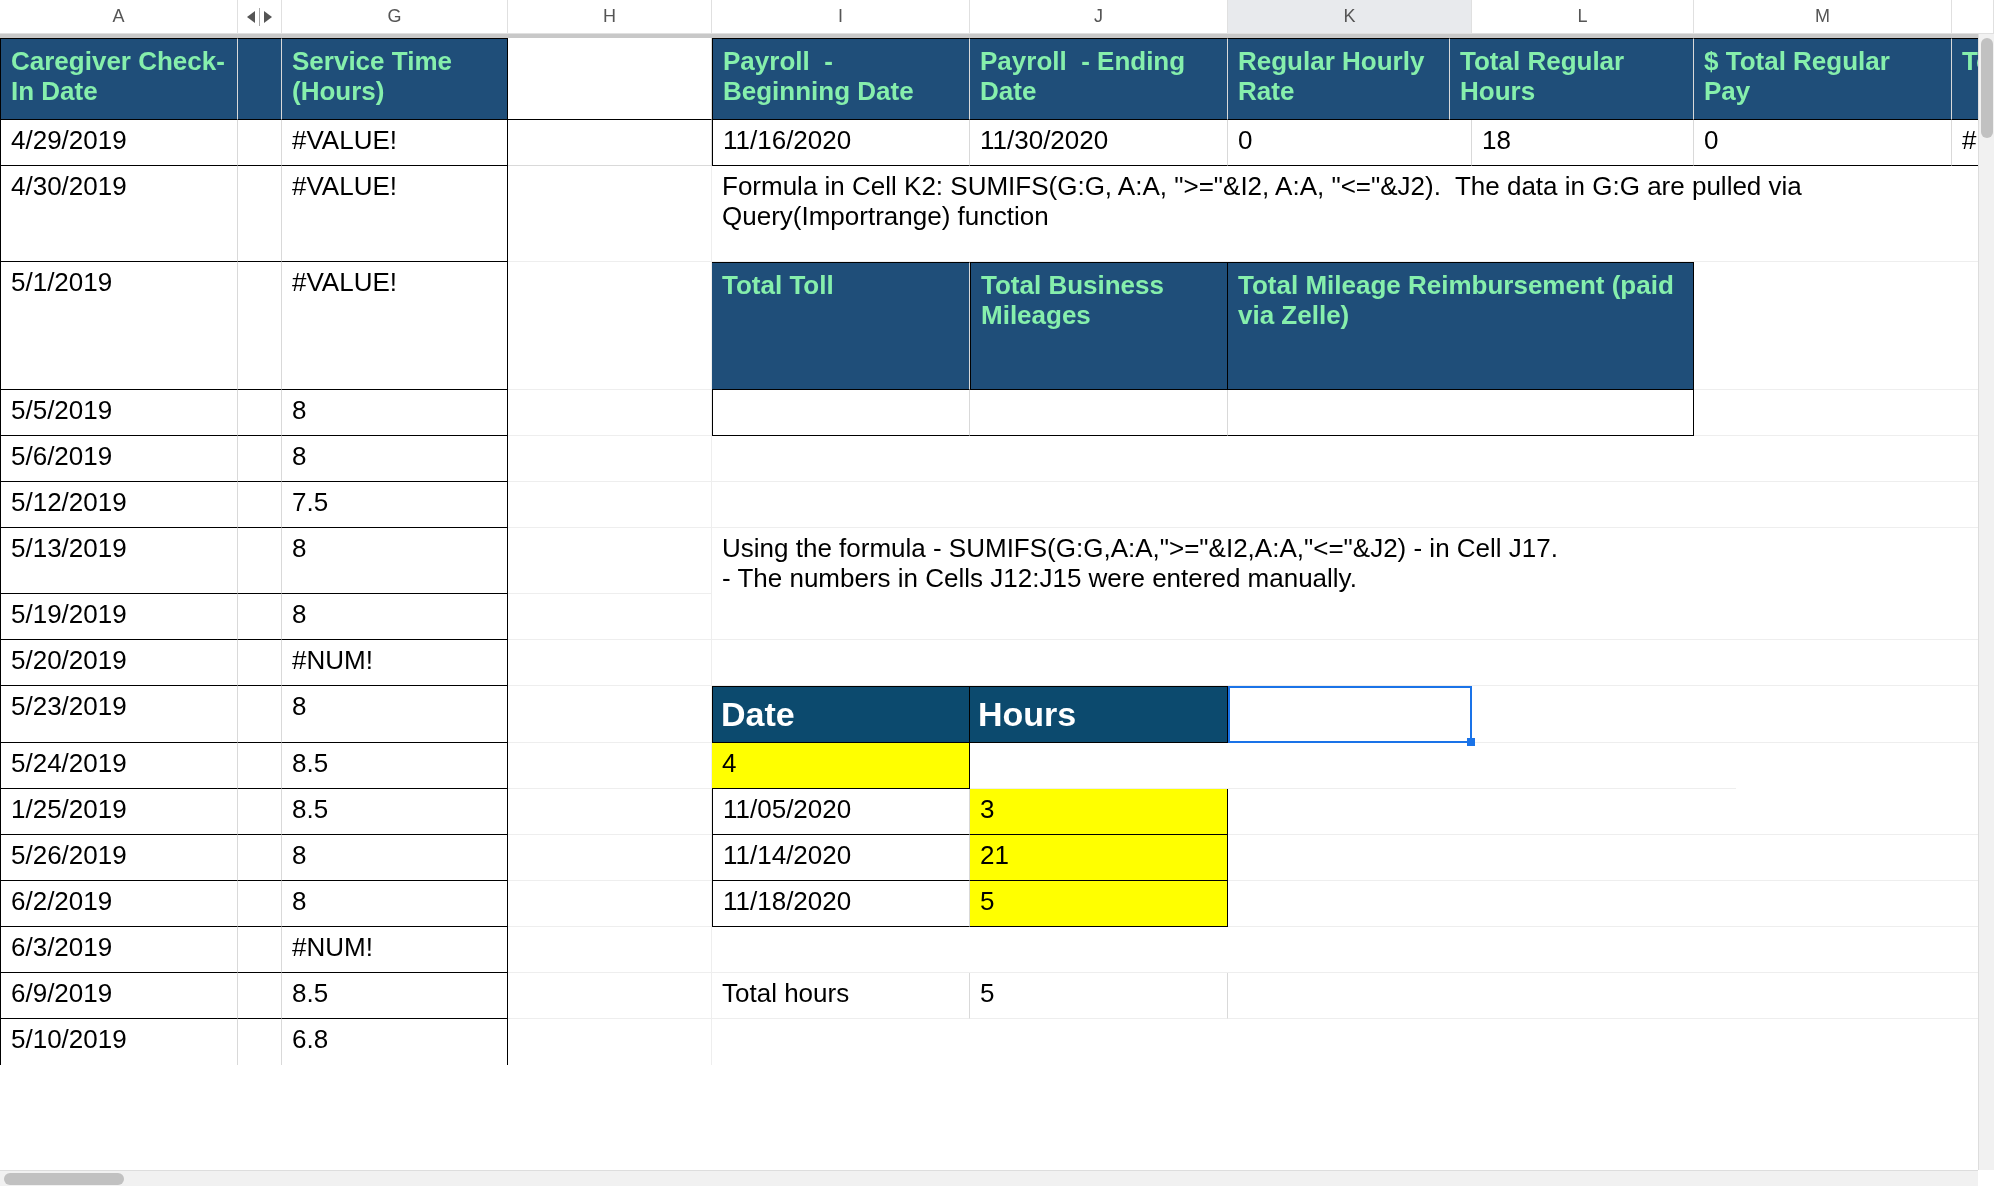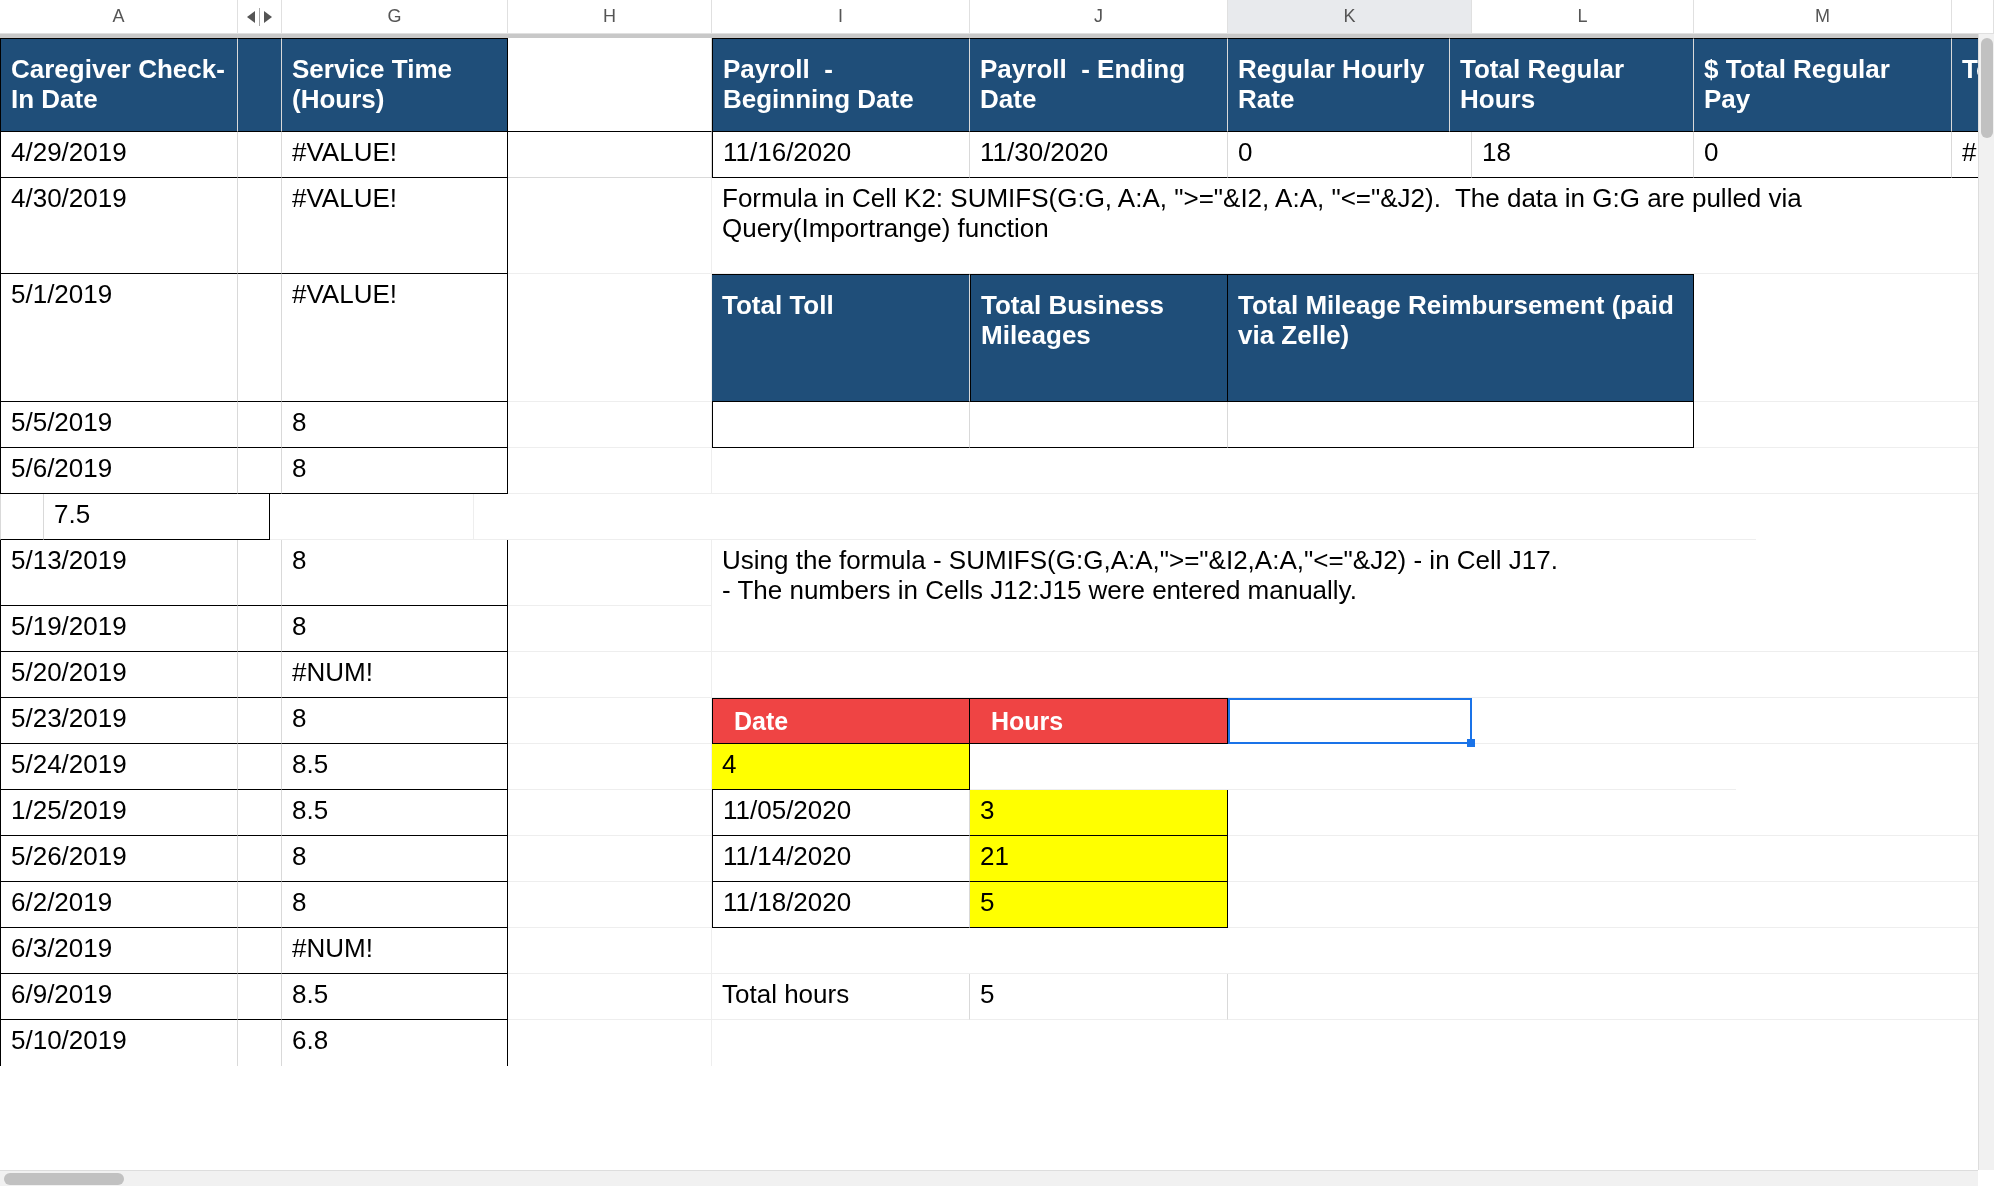--- a/index.html
+++ b/index.html
@@ -86,33 +86,33 @@
     line-height: 1.15;
     min-height: 46px;
     background:#fff;
     white-space: pre-wrap;
   }
   .row .cell:first-child { border-left: 1px solid #d9d9d9; }
 
   
   .hcell {
     background: #1f4e79;
-    color: #ffffff;
+    color: #86efac;
     font-weight: bold;
     font-size: 26px;
-    padding: 16px 10px;
+    padding: 8px 10px;
   }
 
   
   .gcell {
-    background: #ef4444;
+    background: #0c4a6e;
     color: #fff;
     font-weight: bold;
-    font-size: 25px;
-    padding: 8px 21px;
+    font-size: 34px;
+    padding: 8px 8px;
   }
   
   .ycell { background: #ffff00; }
 
   
   .tb  { border: 1.5px solid #000 !important; }
   .tb-t { border-top: 1.5px solid #000 !important; }
   .tb-b { border-bottom: 1.5px solid #000 !important; }
   .tb-l { border-left: 1.5px solid #000 !important; }
   .tb-r { border-right: 1.5px solid #000 !important; }
@@ -232,20 +232,21 @@
 
     <div class="row">
       <div class="cell w-A tb-l tb-b">5/6/2019</div>
       <div style="width:44px" class="cell tb-b"></div>
       <div class="cell w-G tb-b tb-r">8</div>
       <div class="cell w-H faint"></div>
       <div class="cell" style="width:1282px;border-right:none;border-bottom-color:#eee"></div>
     </div>
 
     <div class="row">
+      <div class="cell w-A tb-l tb-b">5/12/2019</div>
       <div style="width:44px" class="cell tb-b"></div>
       <div class="cell w-G tb-b tb-r">7.5</div>
       <div class="cell w-H faint"></div>
       <div class="cell" style="width:1282px;border-right:none;border-bottom-color:#eee"></div>
     </div>
 
     <div class="row">
       <div class="cell w-A tb-l tb-b">5/13/2019</div>
       <div style="width:44px" class="cell tb-b"></div>
       <div class="cell w-G tb-b tb-r">8</div>

